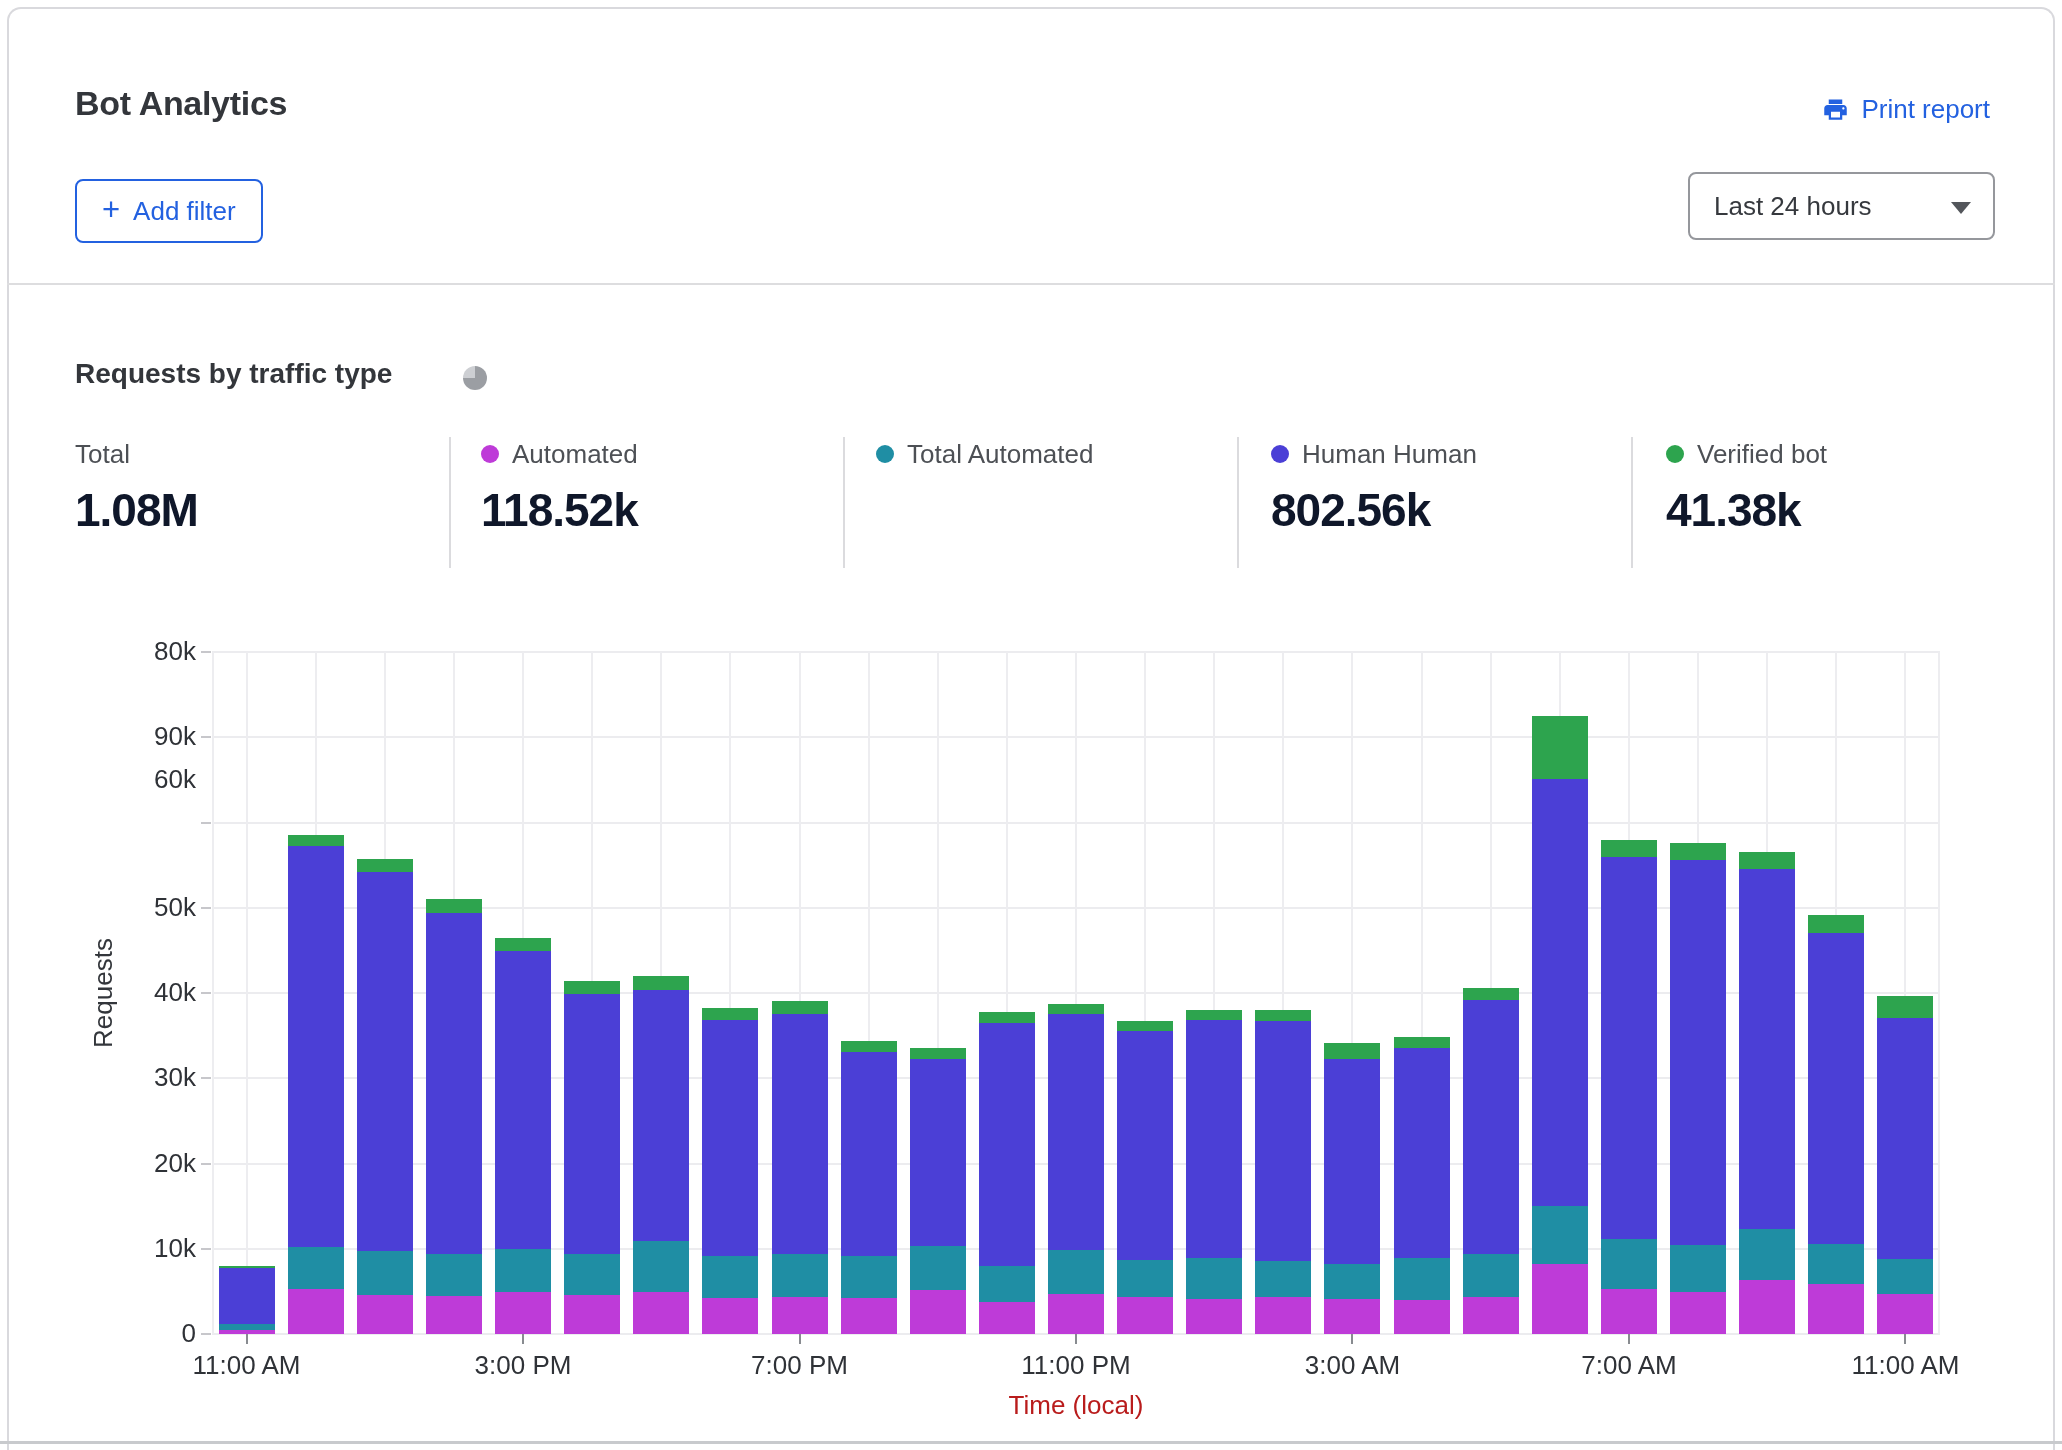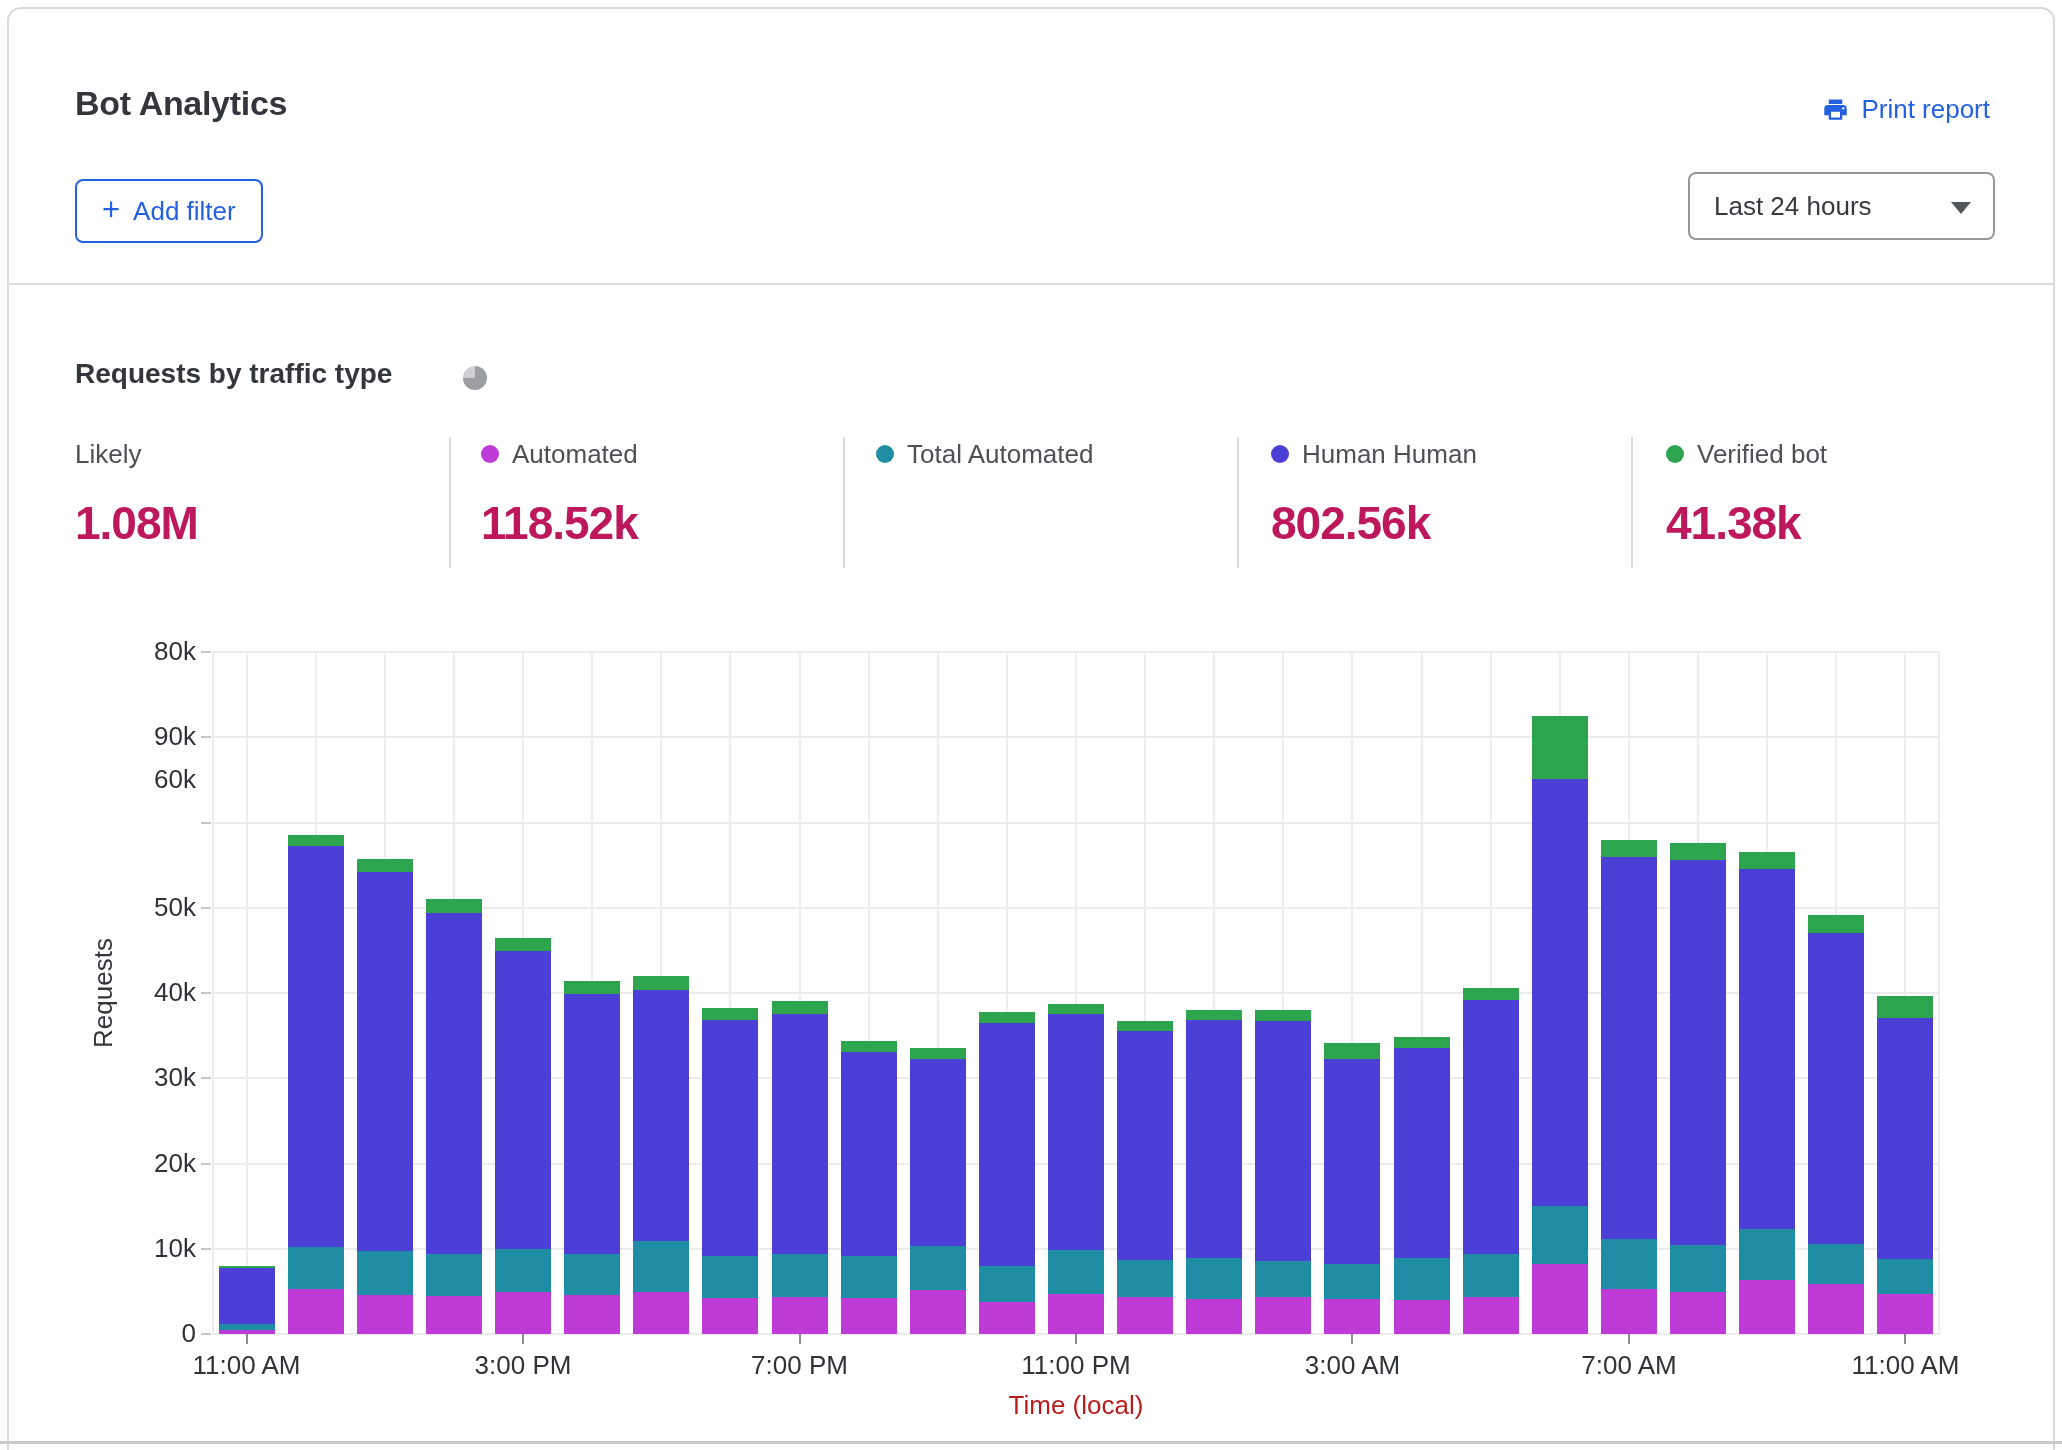--- a/index.html
+++ b/index.html
@@ -22,21 +22,21 @@
   .caret{position:absolute;right:22px;top:28px;width:0;height:0;
          border-left:10px solid transparent;border-right:10px solid transparent;
          border-top:12px solid #53565B;}
   .header-divider{position:absolute;left:7px;top:283px;width:2048px;height:2px;background:#DDDDDF;}
   .section-title{position:absolute;left:75px;top:358px;font-size:28px;font-weight:700;color:#33363B;}
   .pie-icon{position:absolute;left:463px;top:366px;width:24px;height:24px;border-radius:50%;
             background:conic-gradient(#9B9EA3 0deg 270deg,#CDCFD3 270deg 360deg);}
   .stat{position:absolute;top:438px;}
   .stat-label-row{display:flex;align-items:center;gap:13px;font-size:26px;color:#4D5055;height:32px;}
   .stat-dot{width:18px;height:18px;border-radius:50%;flex:0 0 auto;}
-  .stat-value{margin-top:26px;font-size:46px;font-weight:700;color:#be185d;letter-spacing:-1px;}
+  .stat-value{margin-top:13px;font-size:46px;font-weight:700;color:#0f172a;letter-spacing:-1px;}
   .stat-divider{position:absolute;top:437px;width:2px;height:131px;background:#DBDBDE;}
   .plot{position:absolute;left:212px;top:652px;width:1728px;height:682px;}
   .gridline-h{position:absolute;left:0;width:100%;height:2px;background:#ECECEF;}
   .gridline-v{position:absolute;top:0;height:100%;width:2px;background:#EDEDF0;}
   .bar{position:absolute;bottom:0;width:56px;display:flex;flex-direction:column-reverse;}
   .seg{width:100%;}
   .y-tick-label{position:absolute;left:0;width:196px;text-align:right;font-size:26px;color:#2F3237;}
   .y-tick{position:absolute;left:201px;width:10px;height:2px;background:#C7C7CB;}
   .x-tick-label{position:absolute;top:1350px;font-size:26px;color:#2F3237;transform:translateX(-50%);white-space:nowrap;}
   .x-tick{position:absolute;top:1334px;width:2px;height:10px;background:#888B90;}
@@ -74,21 +74,21 @@
   <span class="caret"></span>
 </div>
 
 <div class="header-divider"></div>
 
 <div class="section-title">Requests by traffic type</div>
 <div class="pie-icon"></div>
 
 <div class="stat" style="left:75px">
   <div class="stat-label-row">
-      <span>Likely</span>
+      <span>Total</span>
     </div>
   <div class="stat-value">1.08M</div>
 </div>
 <div class="stat-divider" style="left:449px"></div>
 <div class="stat" style="left:481px">
   <div class="stat-label-row">
     <span class="stat-dot" style="background: rgb(190, 59, 216);"></span>
     <span>Automated</span>
   </div>
   <div class="stat-value">118.52k</div>

